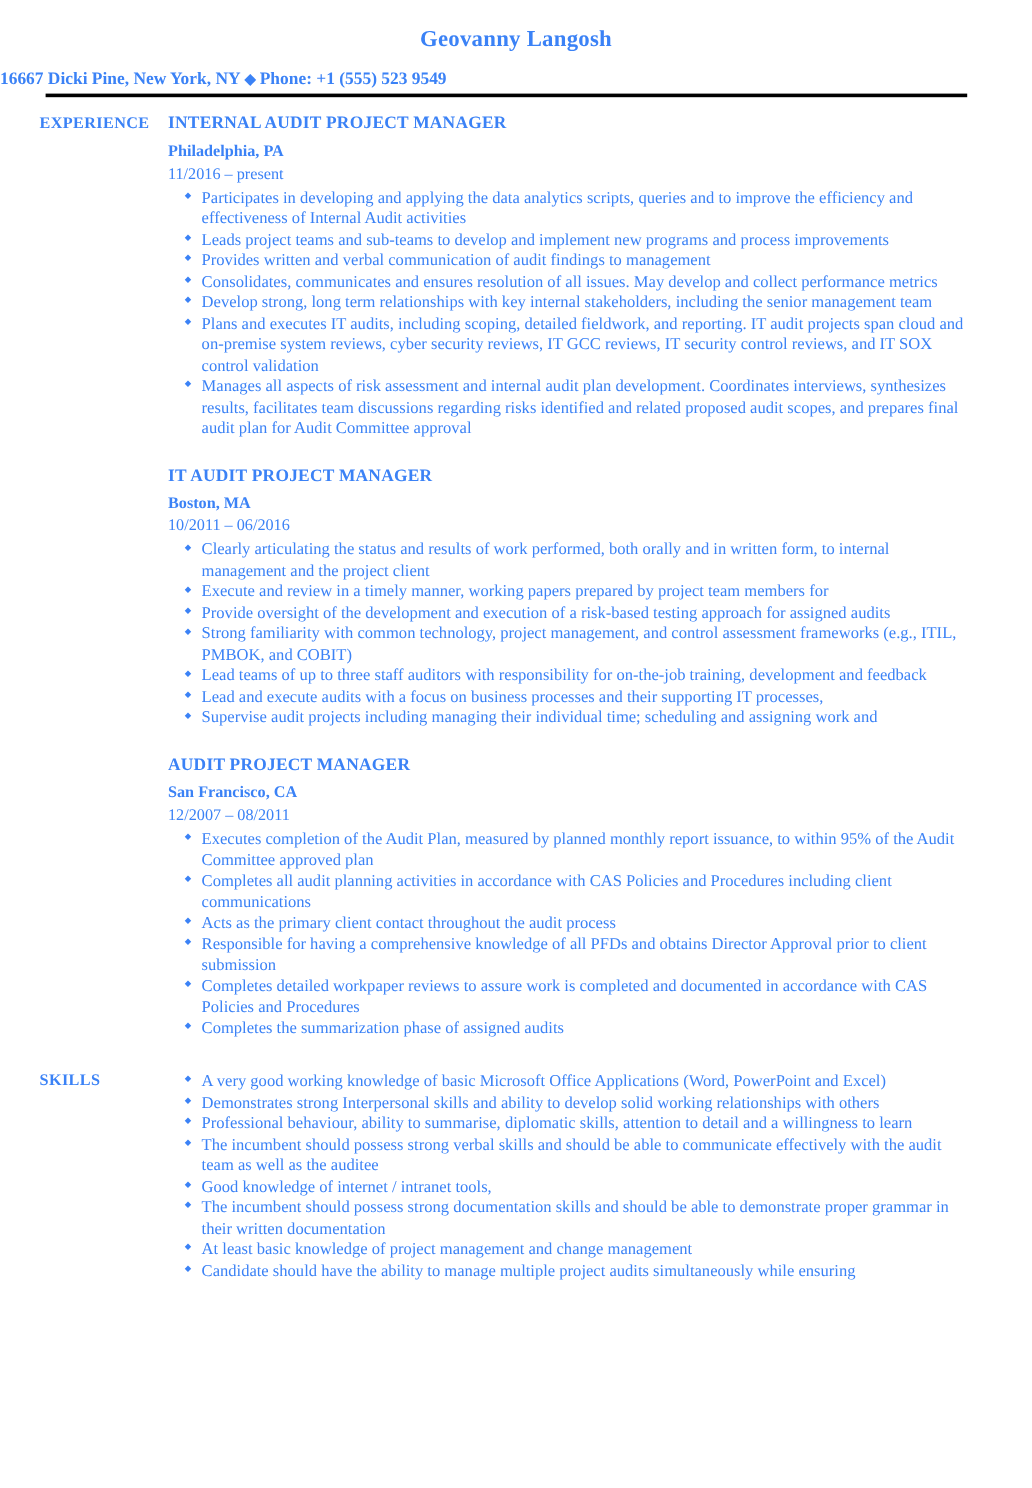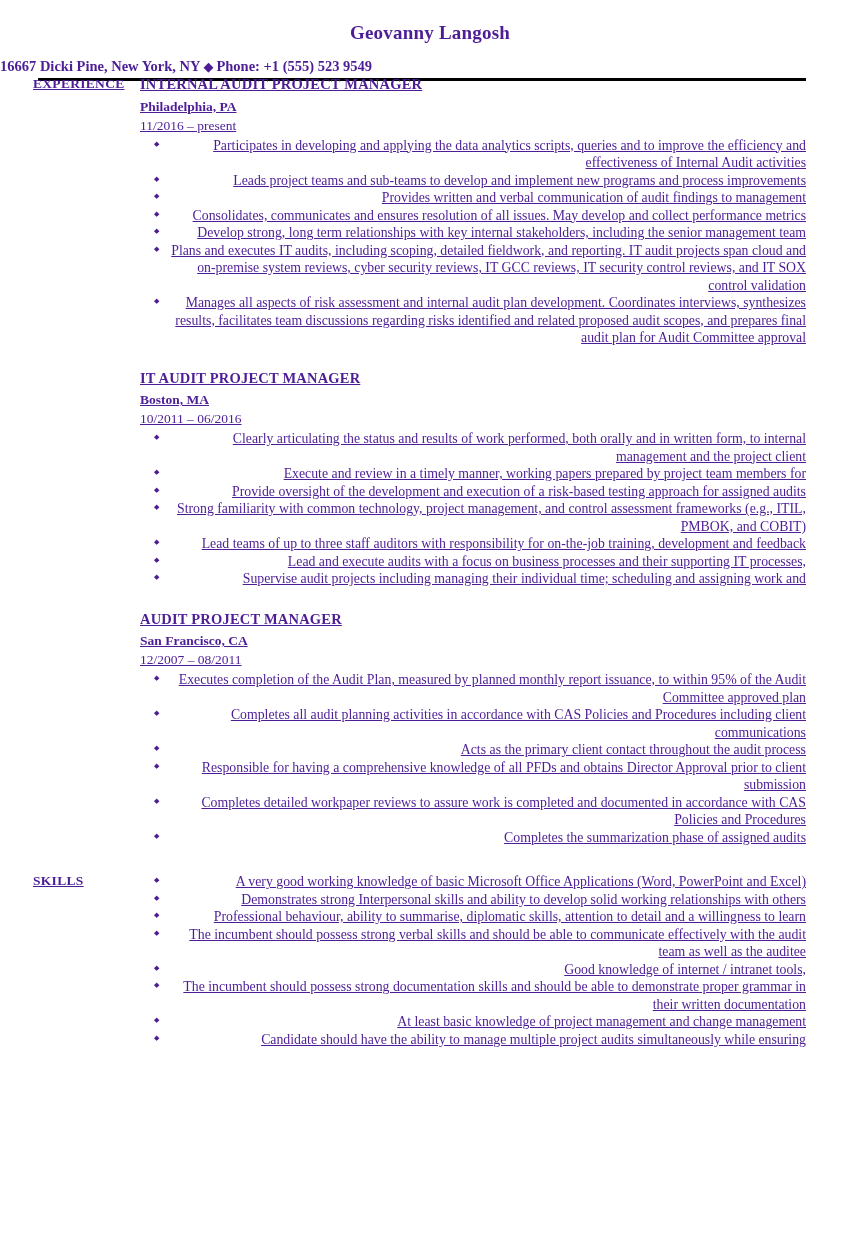--- a/index.html
+++ b/index.html
@@ -7,21 +7,21 @@
     padding: 0;
     background: #ffffff;
   }
   .page {
     position: relative;
     width: 860px;
     height: 1240px;
     overflow: hidden;
     background: #ffffff;
     font-family: "Liberation Serif", "DejaVu Serif", serif;
-    color: #4c1d95;
+    color: #3b82f6;
   }
   .header {
     padding-top: 22px;
   }
   .name {
     text-align: center;
     font-size: 19px;
     font-weight: bold;
     letter-spacing: 0.2px;
     line-height: 1.2;
@@ -40,21 +40,21 @@
   .rule {
     position: absolute;
     left: 38px;
     top: 78px;
     width: 768px;
     height: 3px;
     background: #000000;
   }
   .body-area {
     position: relative;
-    text-decoration: underline;
+    margin-top: 19px;
   }
   .section {
     display: flex;
     align-items: flex-start;
   }
   .section-label {
     width: 140px;
     flex: 0 0 140px;
     padding-left: 33px;
     box-sizing: border-box;
@@ -82,21 +82,20 @@
     margin-top: 3px;
   }
   .job-dates {
     font-size: 13.5px;
     line-height: 1.4;
   }
   ul.bullets {
     list-style: none;
     margin: 1px 0 0 0;
     padding: 0;
-    text-align: right;
   }
   ul.bullets > li {
     position: relative;
     padding-left: 28px;
     font-size: 13.8px;
     line-height: 1.27;
     margin-bottom: 0px;
   }
   ul.bullets > li::before {
     content: "\25C6";

